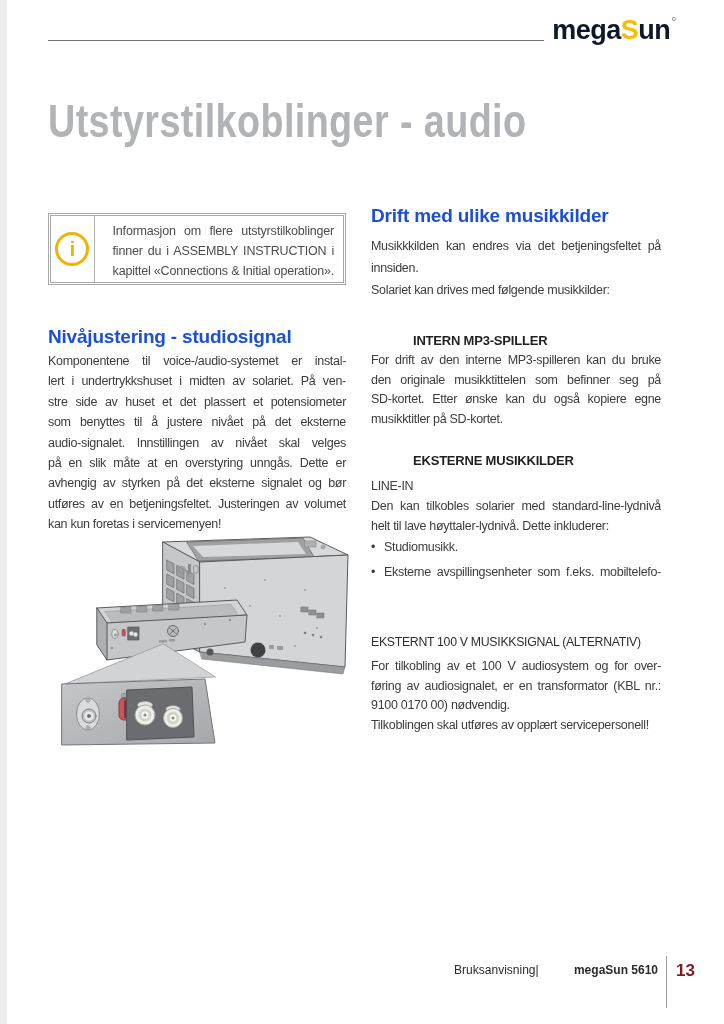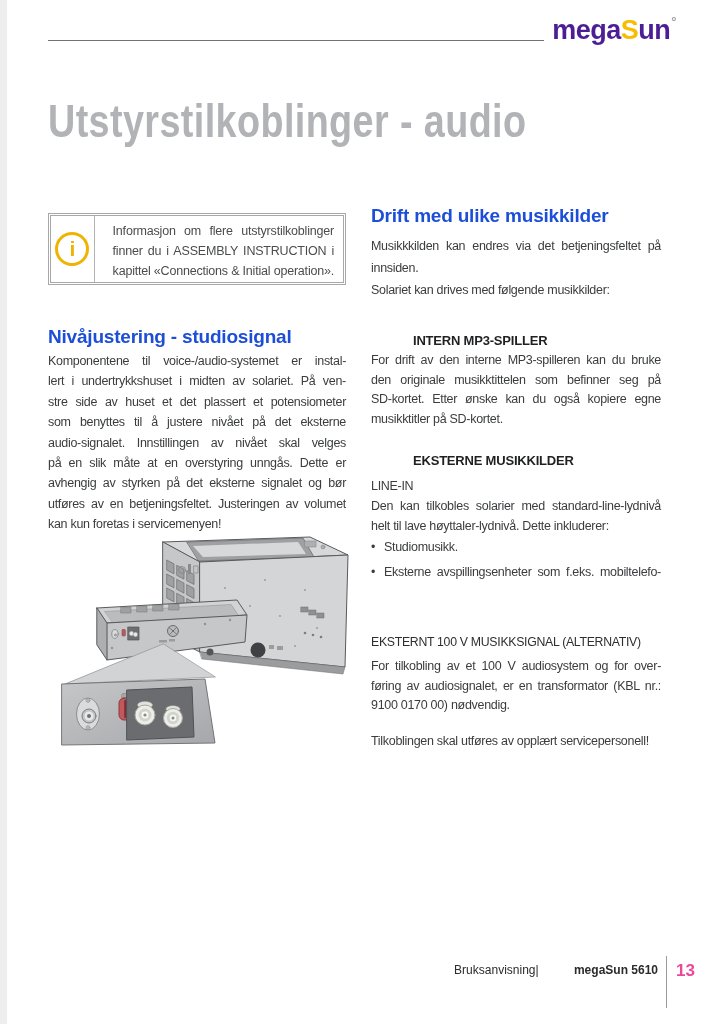--- a/index.html
+++ b/index.html
@@ -4,21 +4,21 @@
 <style>
   html,body{margin:0;padding:0;background:#ffffff;}
   .page{position:relative;width:724px;height:1024px;background:#ffffff;overflow:hidden;
         font-family:"Liberation Sans",sans-serif;color:#3a3c3e;}
   .edge-strip{position:absolute;left:0;top:0;width:7px;height:100%;background:#eeeeee;}
 
   
   .header{position:absolute;left:48px;right:48px;top:16px;height:28px;display:flex;align-items:flex-end;}
   .header-rule{flex:1;border-bottom:1.5px solid #707275;margin-bottom:3px;}
   .logo{margin-left:8px;font-size:27px;font-weight:bold;letter-spacing:-0.5px;line-height:28px;white-space:nowrap;}
-  .logo .lg{color:#4c1d95;}
+  .logo .lg{color:#0f172a;}
   .logo .ly{color:#f6bd02;}
   .logo .lm{color:#9a9c9f;font-size:13px;vertical-align:13px;margin-left:1px;}
 
   
   .page-title{position:absolute;left:48px;top:94px;font-size:46px;font-weight:bold;color:#b1b3b6;
               letter-spacing:0.5px;transform:scaleX(0.82);transform-origin:left top;white-space:nowrap;}
 
   
   .info-box{position:absolute;left:48px;top:213px;width:298px;height:72px;border:3px double #a8a8a8;
             box-sizing:border-box;display:flex;}
@@ -52,27 +52,27 @@
   .rc-ext{top:450px;}
   .rc-alt{top:633px;}
   .mini-heading{font-size:13px;font-weight:bold;color:#1f2022;line-height:20px;letter-spacing:-0.2px;white-space:nowrap;margin-left:42px;}
   .sub-plain{font-size:12.5px;line-height:22px;}
   .alt-heading{font-size:12.3px;line-height:19px;letter-spacing:-0.3px;white-space:nowrap;color:#2c2e30;margin-bottom:5px;}
   .bullets{margin-top:2px;}
   .bullet-row{display:flex;margin-top:0;}
   .bullet-row + .bullet-row{margin-top:5px;}
   .bullet-marker{width:13px;flex:none;line-height:19.5px;}
   .bullet-text{flex:1;}
-  .note-line{margin-top:16px;}
+  .note-line{margin-top:0;}
 
   
   .footer-label{position:absolute;right:66px;top:963px;font-size:12px;color:#2b2b2b;white-space:nowrap;}
   .footer-label .bold{font-weight:bold;padding-left:32px;}
   .footer-divider{position:absolute;left:666px;top:956px;width:1px;height:52px;background:#9b9b9b;}
-  .page-number{position:absolute;left:676px;top:961px;font-size:17px;font-weight:bold;color:#ec4899;}
+  .page-number{position:absolute;left:676px;top:961px;font-size:17px;font-weight:bold;color:#7f1d1d;}
 </style>
 </head>
 <body>
 
 <div class="page">
   <div class="edge-strip"></div>
 
   <div class="header">
     <div class="header-rule"></div>
     <div class="logo"><span class="lg">mega</span><span class="ly">S</span><span class="lg">un</span><span class="lm">°</span></div>

